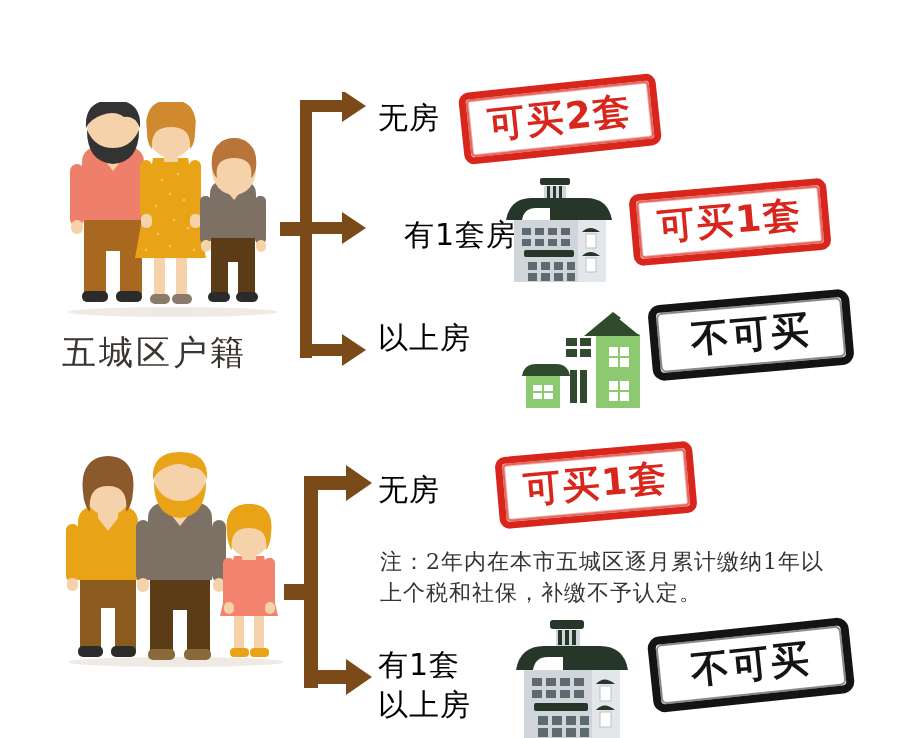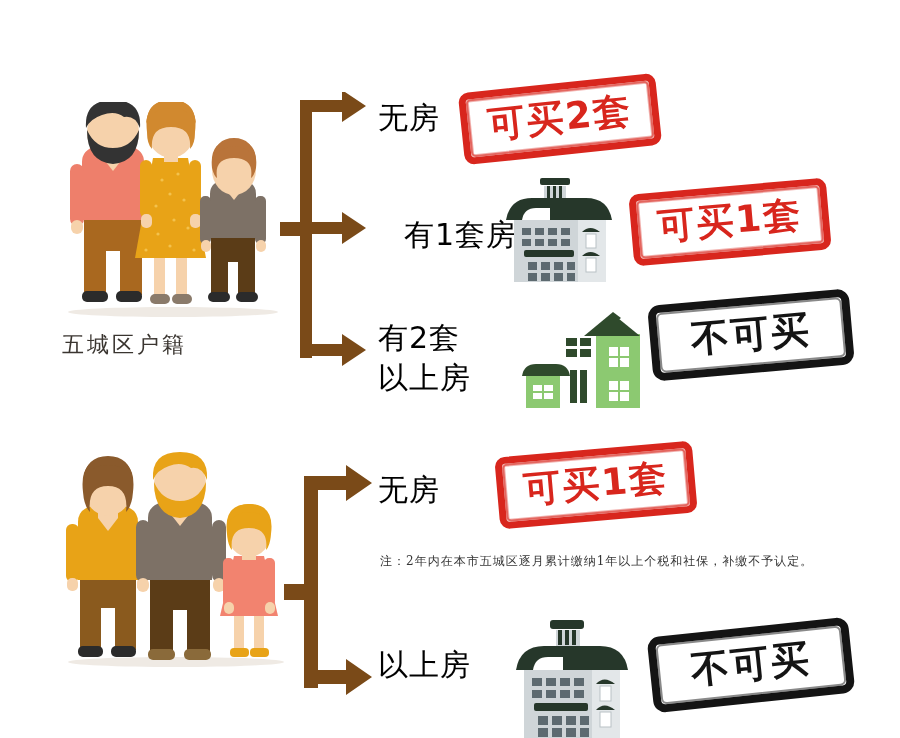--- a/index.html
+++ b/index.html
@@ -30,29 +30,29 @@
     font-family:"DejaVu Sans","Liberation Sans",sans-serif;
     font-size:30px;font-weight:500;color:#000000;
     line-height:40px;white-space:nowrap;letter-spacing:1px;
   }
   .branch-label.two-line{line-height:40px;}
 
   
   .group-label{
     position:absolute;
     font-family:"DejaVu Sans","Liberation Sans",sans-serif;
-    font-size:22px;font-weight:500;color:#3a3530;
+    font-size:34px;font-weight:500;color:#3a3530;
     white-space:nowrap;letter-spacing:3px;
   }
 
   
   .note{
     position:absolute;
     font-family:"DejaVu Serif","Liberation Serif",serif;
-    font-size:12px;line-height:31px;color:#353535;
+    font-size:22px;line-height:31px;color:#353535;
     width:455px;letter-spacing:1px;
   }
 
   
   .stamp{
     position:absolute;
     display:flex;align-items:center;justify-content:center;
     font-family:"DejaVu Sans","Liberation Sans",sans-serif;
     font-weight:700;
     box-sizing:border-box;
@@ -266,21 +266,20 @@
     </svg>
   </div>
 
   <div class="stamp stamp-red" style="left:631px;top:186px;width:198px;height:72px;transform:rotate(-5deg);">
     <div class="inner">
       <span class="stamp-text" style="font-size:37px;">可买1套</span>
     </div>
   </div>
 
   <div class="branch-label two-line" style="left:378px;top:318px;">
-    <div>有2套</div>
     <div>以上房</div>
   </div>
 
   <div class="abs" style="left:522px;top:302px;width:140px;height:108px;">
     <svg width="140" height="108" viewBox="0 0 140 108" xmlns="http://www.w3.org/2000/svg">
 
       <rect x="74" y="32" width="44" height="74" fill="#8cc971"></rect>
       <path d="M64 34 l27 -22 l27 22 z" fill="#2f4a2c"></path>
       <path d="M62 34 l29 -24 l8 6 l-24 18 z" fill="#2f4a2c"></path>
       <rect x="86" y="44" width="22" height="22" fill="#ffffff" stroke="#8cc971" stroke-width="2"></rect>
@@ -384,20 +383,21 @@
 
   <div class="stamp stamp-red" style="left:497px;top:449px;width:198px;height:72px;transform:rotate(-5deg);">
     <div class="inner">
       <span class="stamp-text" style="font-size:37px;">可买1套</span>
     </div>
   </div>
 
   <div class="note" style="left:380px;top:546px;">注：2年内在本市五城区逐月累计缴纳1年以上个税和社保，补缴不予认定。</div>
 
   <div class="branch-label two-line" style="left:378px;top:645px;">
+    <div>有1套</div>
     <div>以上房</div>
   </div>
 
   <div class="abs" style="left:512px;top:612px;width:122px;height:126px;">
     <svg width="122" height="126" viewBox="0 0 122 126" xmlns="http://www.w3.org/2000/svg">
       <rect x="44" y="18" width="24" height="16" fill="#cfd5d8"></rect>
       <g fill="#26372a">
         <rect x="38" y="8" width="34" height="9" rx="3"></rect>
         <rect x="46" y="18" width="4" height="15"></rect>
           <rect x="53" y="18" width="4" height="15"></rect>

